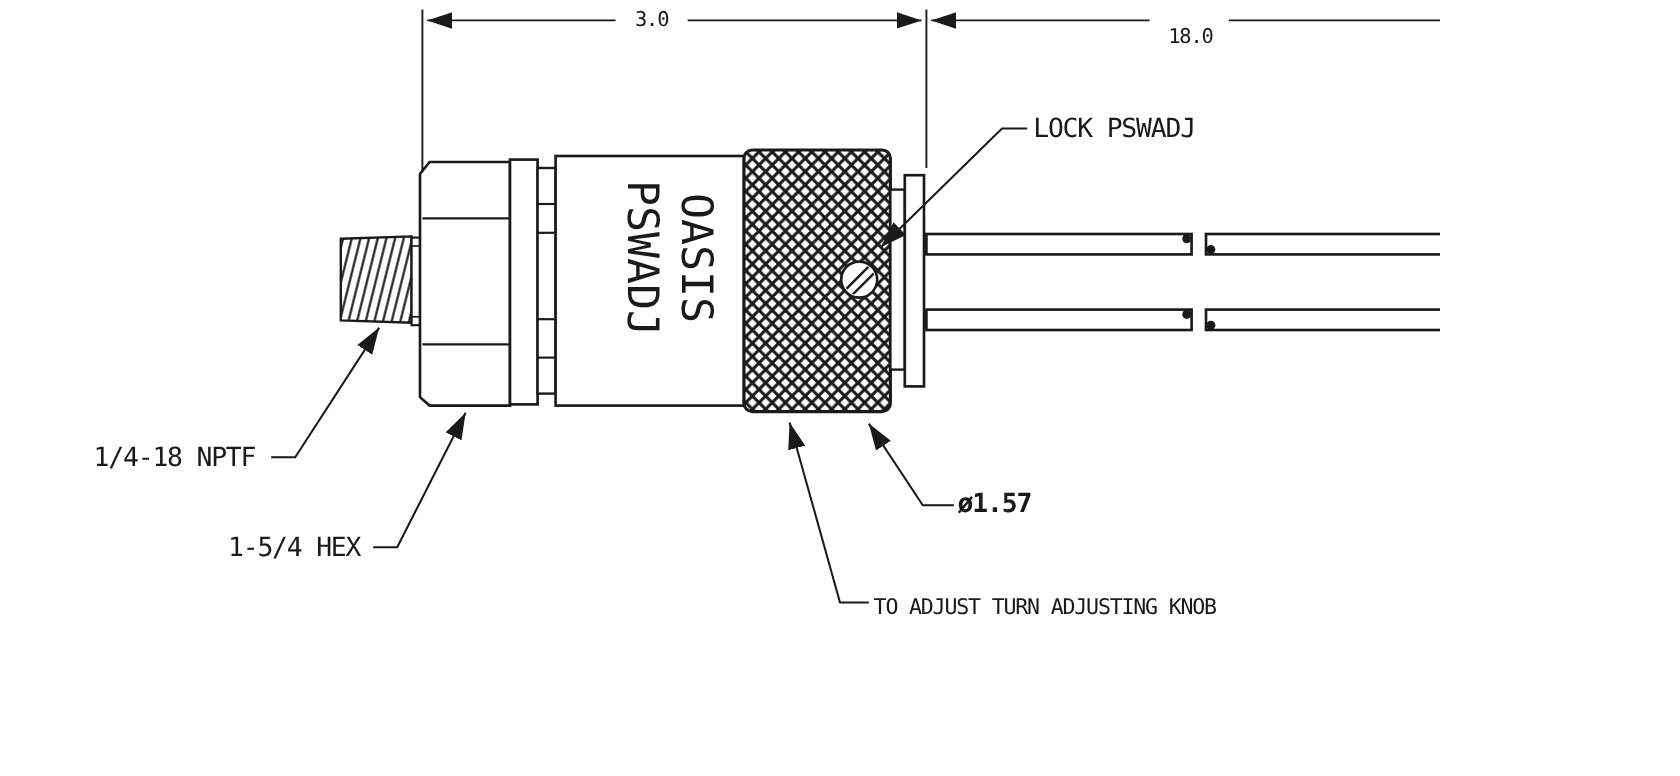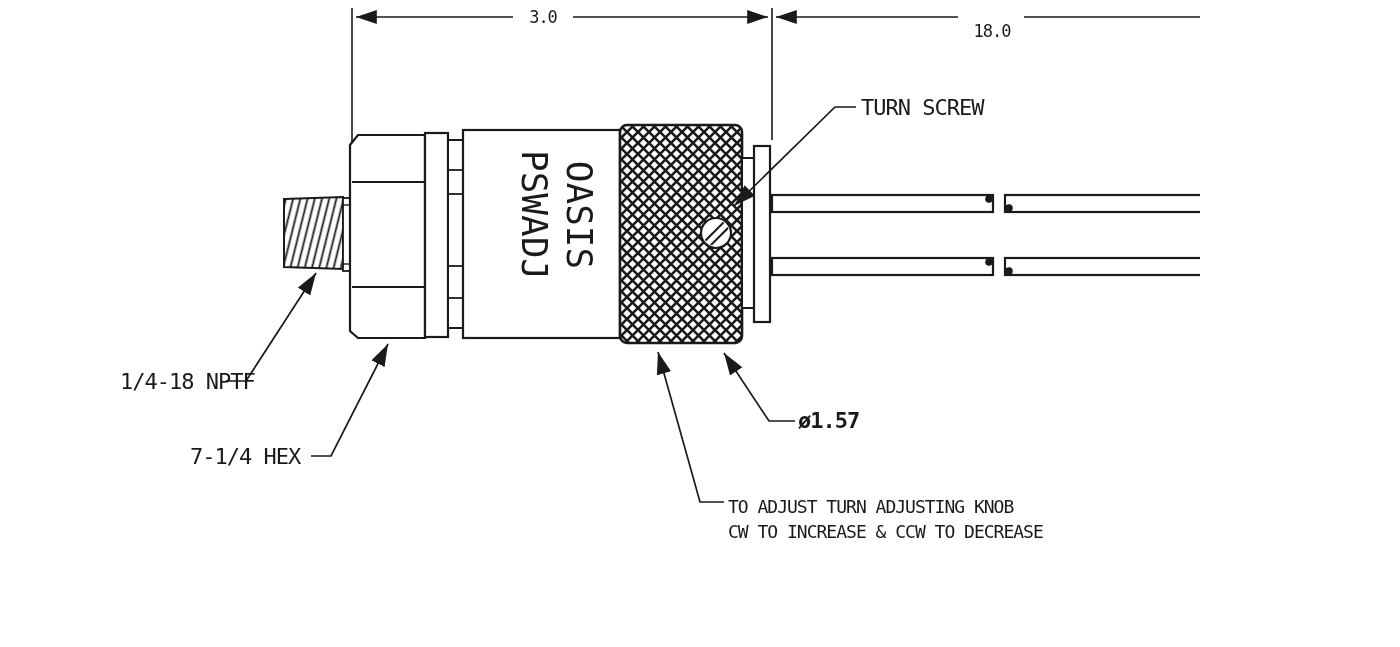--- a/index.html
+++ b/index.html
@@ -119,31 +119,30 @@
     <path d="M856,107 L835,107 L734,206" fill="none" stroke="#1a1a1a" stroke-width="1.7" marker-end="url(#arw)"></path>
     <path d="M226,381 L246,381 L316,273" fill="none" stroke="#1a1a1a" stroke-width="1.7" marker-end="url(#arw)"></path>
     <path d="M311,456 L331,456 L388,344" fill="none" stroke="#1a1a1a" stroke-width="1.7" marker-end="url(#arw)"></path>
     <path d="M795,421 L769,421 L724,353" fill="none" stroke="#1a1a1a" stroke-width="1.7" marker-end="url(#arw)"></path>
     <path d="M724,502 L700,502 L658,352" fill="none" stroke="#1a1a1a" stroke-width="1.7" marker-end="url(#arw)"></path>
   </svg>
 
   <div class="dim" style="left:543px; top:17px;">3.0</div>
   <div class="dim" style="left:992px; top:31px;text-align:center;">18.0</div>
 
-  <div class="lbl" style="left:861px; top:97px;">TURN SCREW</div>
+  <div class="lbl" style="left:861px; top:97px;">LOCK PSWADJ</div>
 
-  <div class="lbl" style="left:78px; top:371px;margin-left:42px;">1/4-18 NPTF</div>
+  <div class="lbl" style="left:78px; top:371px;">1/4-18 NPTF</div>
 
-  <div class="lbl" style="left:190px; top:446px;">7-1/4 HEX</div>
+  <div class="lbl" style="left:190px; top:446px;">1-5/4 HEX</div>
 
   <div class="lbl" style="left:798px; top:410px;font-weight:bold;">ø1.57</div>
 
   <div class="lbl" style="left:728px; top:494px;">
     <div class="note-line">TO ADJUST TURN ADJUSTING KNOB</div>
-    <div class="note-line">CW TO INCREASE &amp; CCW TO DECREASE</div>
   </div>
 
   <div id="body-text">
     <div>OASIS</div>
     <div>PSWADJ</div>
   </div>
 
 </div>
 
 </body></html>

